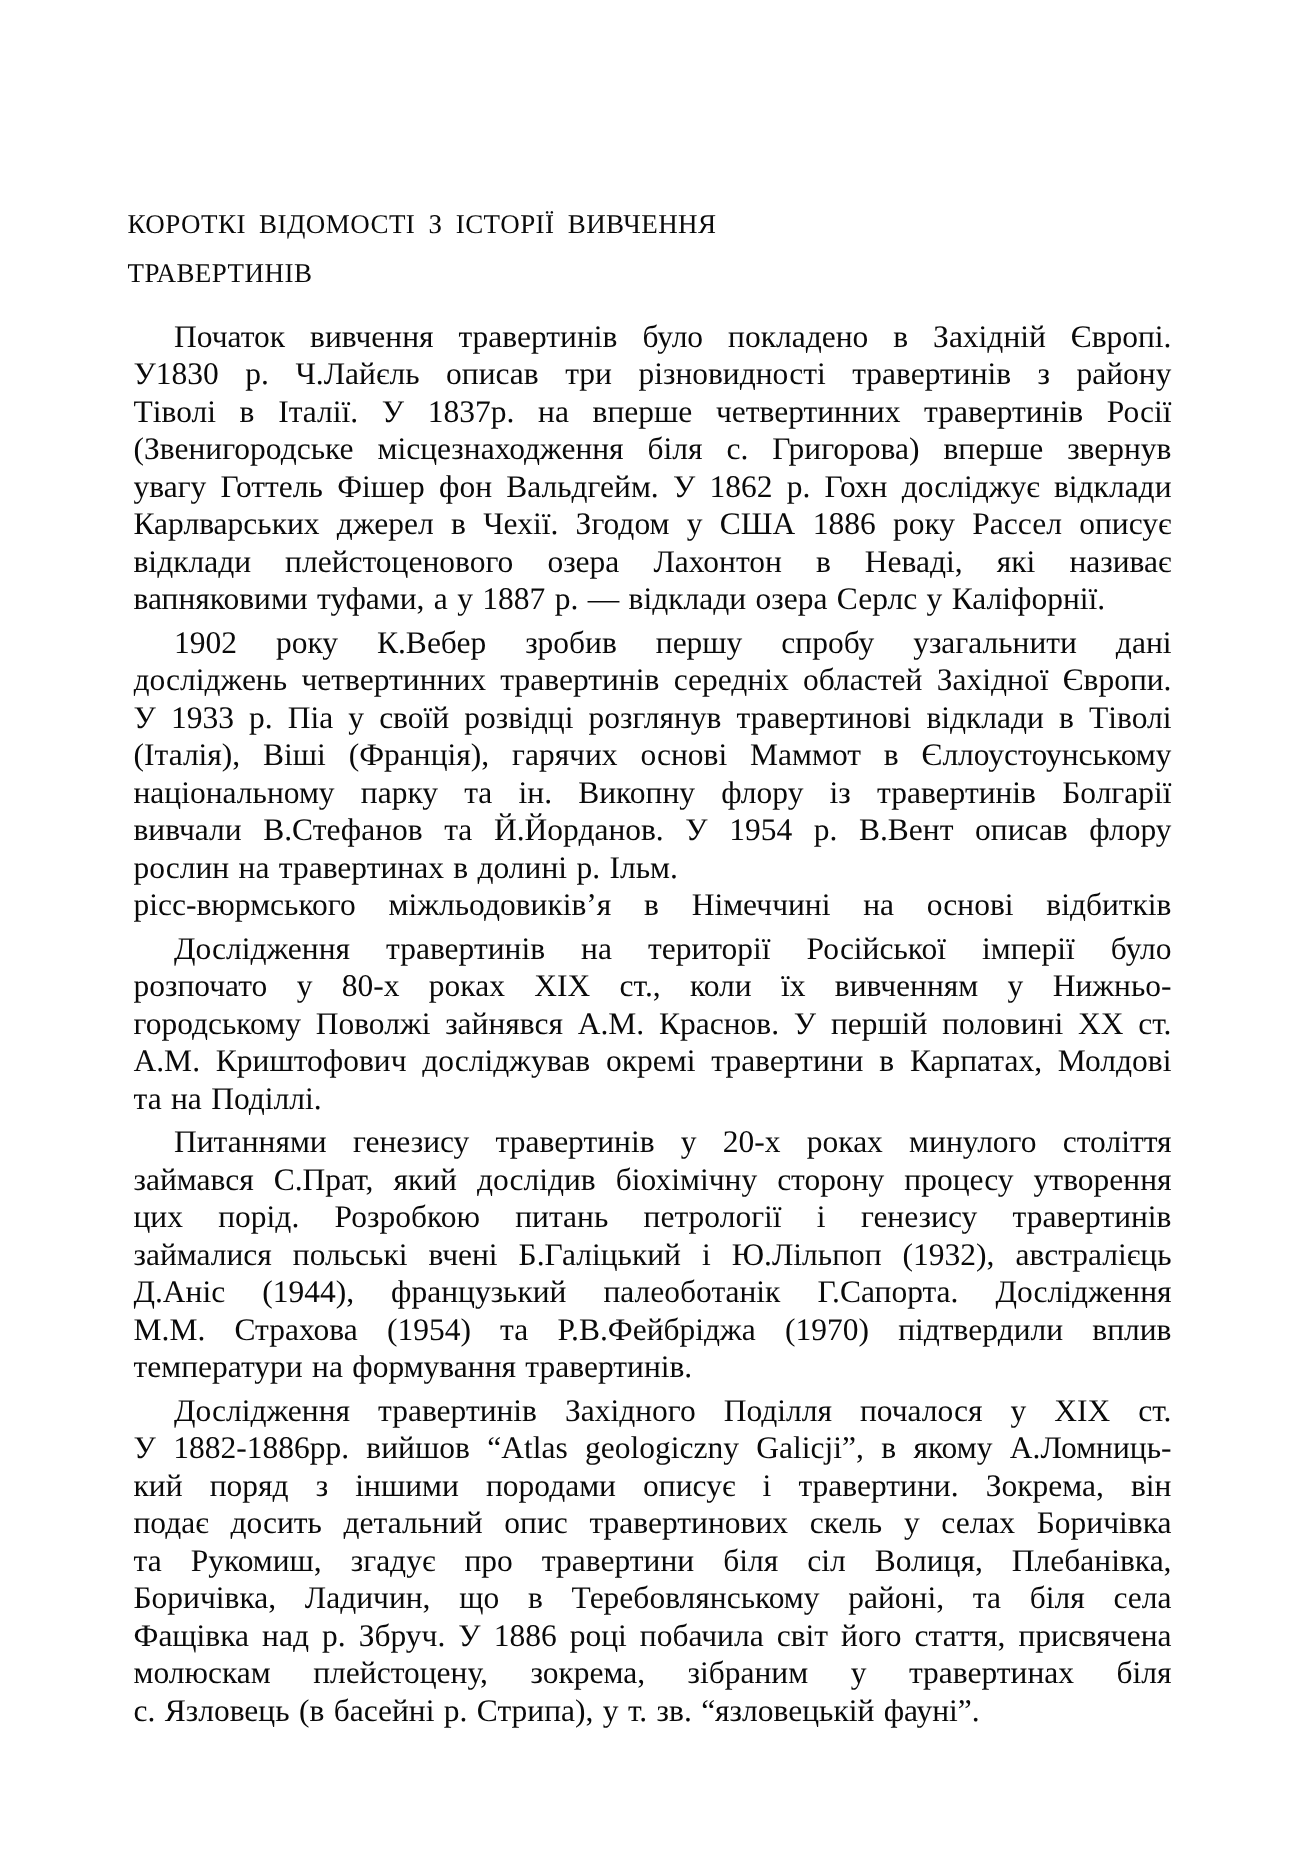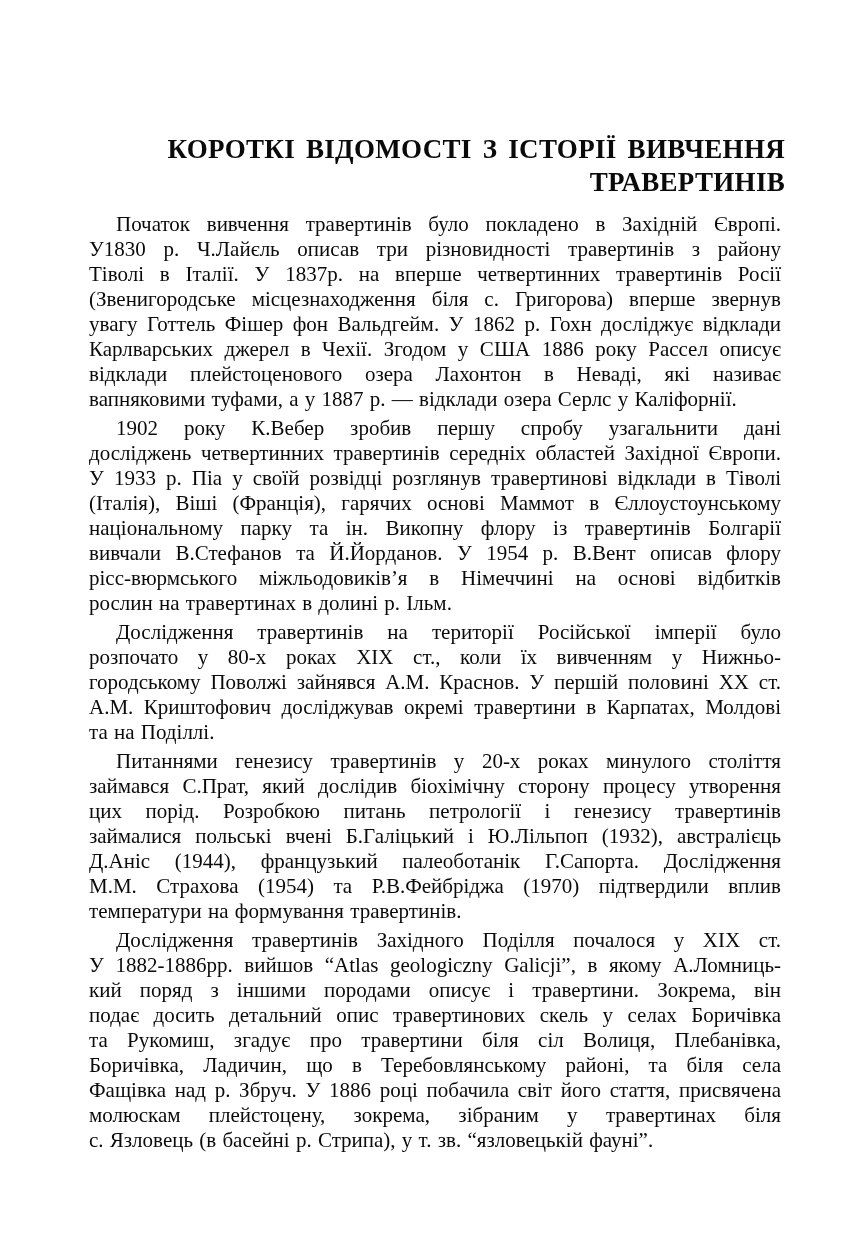--- a/index.html
+++ b/index.html
@@ -15,23 +15,23 @@
     margin: 0 auto;
     font-family: "Liberation Serif", "DejaVu Serif", serif;
     color: #0a0a0a;
     overflow: hidden;
   }
   .title {
     position: absolute;
     top: 133px;
     left: 85px;
     width: 700px;
-    text-align: right;
-    font-weight: bold;
-    font-size: 27px;
+    text-align: left;
+    font-weight: normal;
+    font-size: 18px;
     line-height: 33px;
     word-spacing: 4px;
     letter-spacing: 0.3px;
   }
   .doc-body {
     position: absolute;
     top: 208px;
     left: 85px;
     width: 700px;
   }
@@ -77,22 +77,22 @@
         <div class="line">відклади плейстоценового озера Лахонтон в Неваді, які називає</div>
         <div class="line last">вапняковими туфами, а у 1887 р. — відклади озера Серлс у Каліфорнії.</div>
       </div>
       <div class="paragraph">
         <div class="line first">1902 року К.Вебер зробив першу спробу узагальнити дані</div>
         <div class="line">досліджень четвертинних травертинів середніх областей Західної Європи.</div>
         <div class="line">У 1933 р. Піа у своїй розвідці розглянув травертинові відклади в Тіволі</div>
         <div class="line">(Італія), Віші (Франція), гарячих основі Маммот в Єллоустоунському</div>
         <div class="line">національному парку та ін. Викопну флору із травертинів Болгарії</div>
         <div class="line">вивчали В.Стефанов та Й.Йорданов. У 1954 р. В.Вент описав флору</div>
+        <div class="line last">рослин на травертинах в долині р. Ільм.</div>
         <div class="line">рісс-вюрмського міжльодовиків’я в Німеччині на основі відбитків</div>
-        <div class="line last">рослин на травертинах в долині р. Ільм.</div>
       </div>
       <div class="paragraph">
         <div class="line first">Дослідження травертинів на території Російської імперії було</div>
         <div class="line">розпочато у 80-х роках XIX ст., коли їх вивченням у Нижньо-</div>
         <div class="line">городському Поволжі зайнявся А.М. Краснов. У першій половині XX ст.</div>
         <div class="line">А.М. Криштофович досліджував окремі травертини в Карпатах, Молдові</div>
         <div class="line last">та на Поділлі.</div>
       </div>
       <div class="paragraph">
         <div class="line first">Питаннями генезису травертинів у 20-х роках минулого століття</div>

